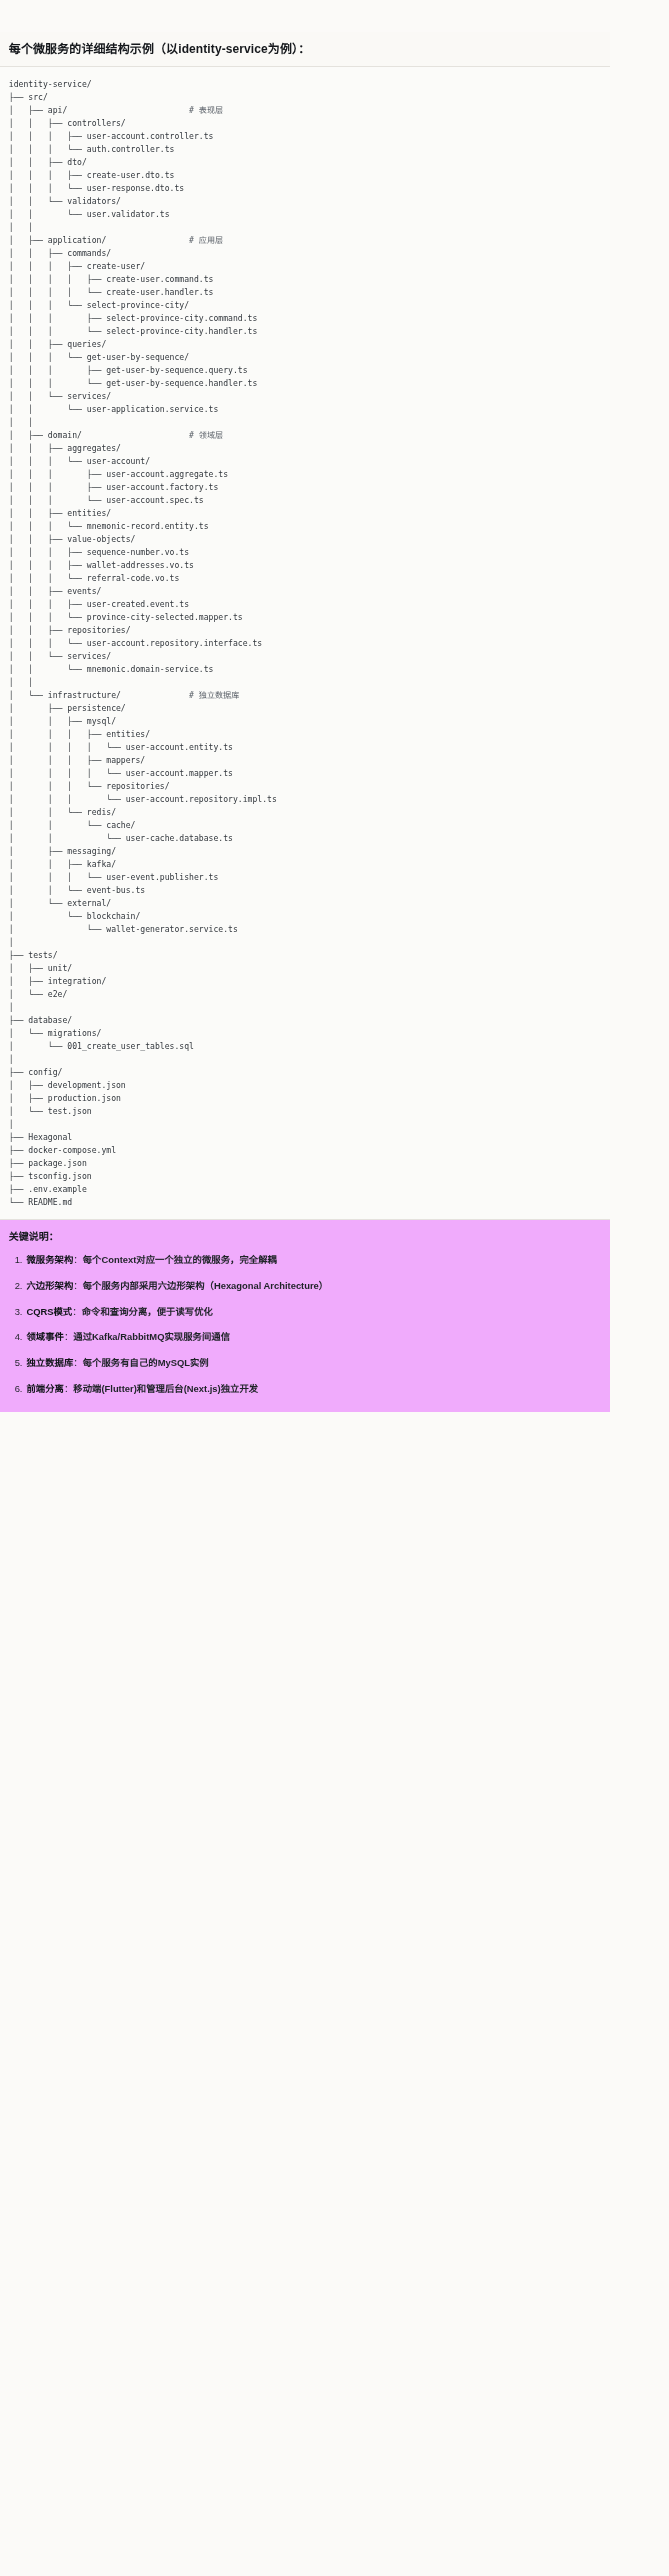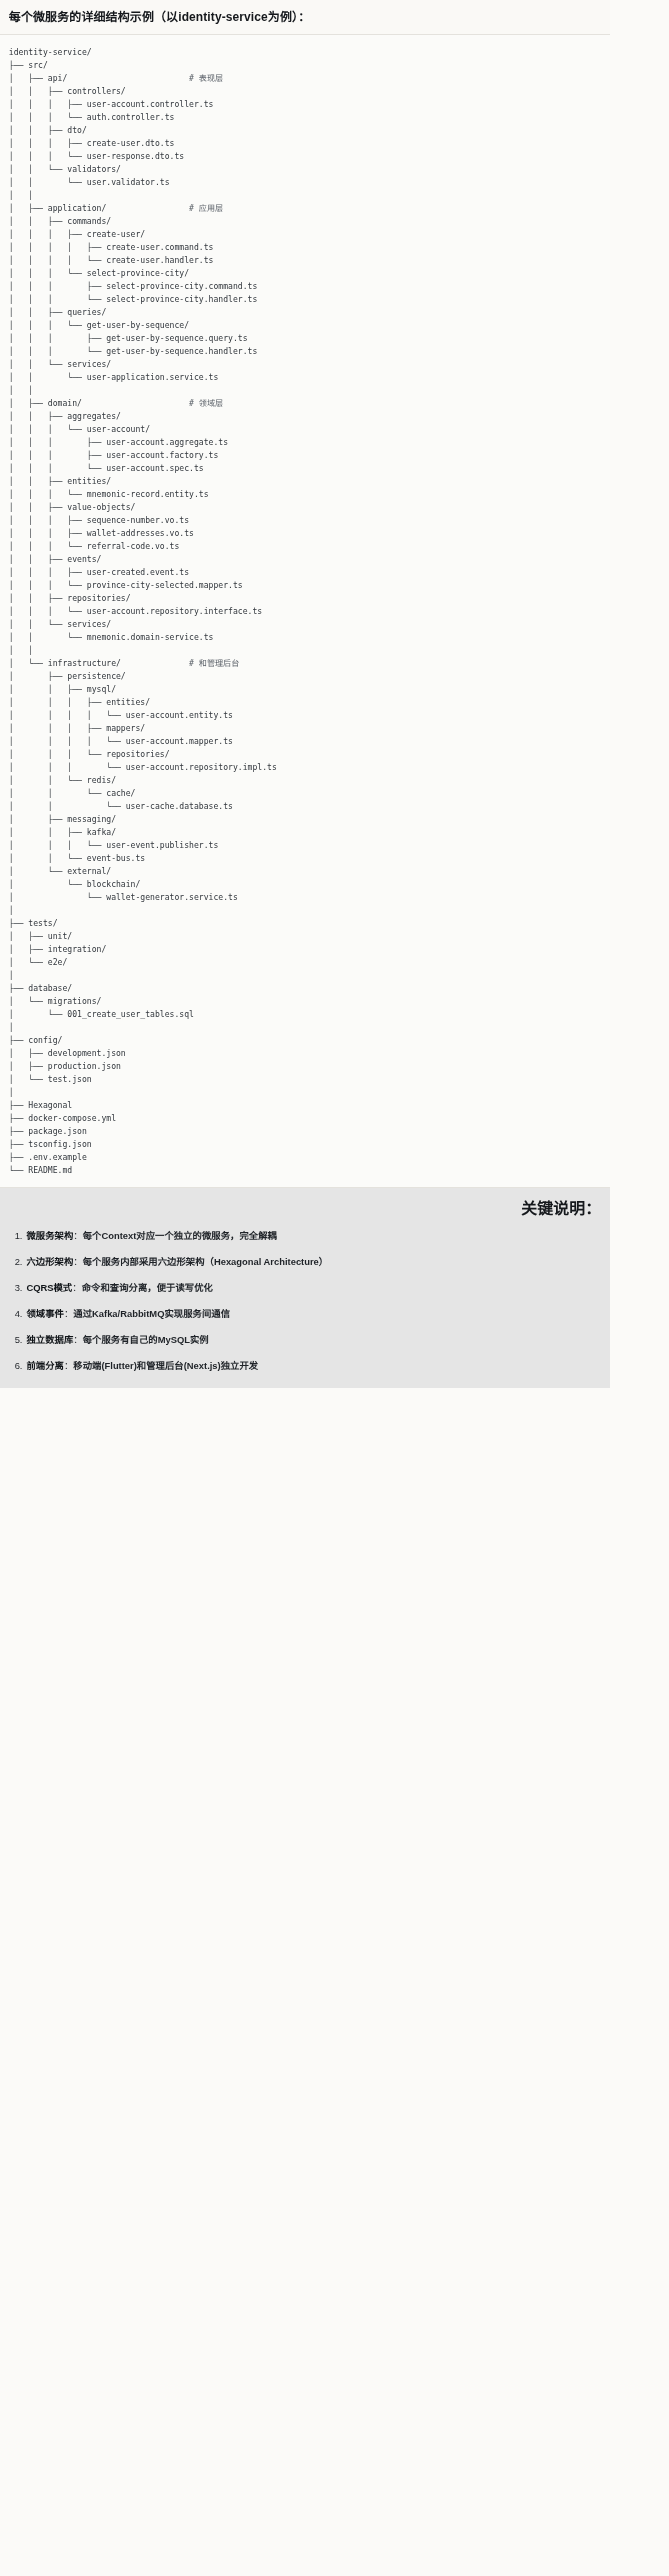--- a/index.html
+++ b/index.html
@@ -10,22 +10,23 @@
   }
   body {
     width: 669px;
     font-family: "Liberation Sans", sans-serif;
     color: #1f2328;
     -webkit-font-smoothing: antialiased;
   }
   .page {
     width: 610px;
     box-sizing: border-box;
-    background: #e5e5e5;
+    background: #f0abfc;
     padding: 0;
+    margin-top: 32px;
   }
 
   
   .doc-title {
     margin: 0;
     padding: 8.8px 8.8px 7.5px 8.8px;
     font-size: 12px;
     line-height: 1.45;
     font-weight: bold;
     color: #15181c;
@@ -56,25 +57,24 @@
   pre.tree .cm {
     color: #5a6068;
   }
 
   
   .notes {
     padding: 10px 8.8px 3.8px 8.8px;
   }
   .notes-title {
     margin: 0 0 8.8px 0;
-    font-size: 16px;
+    font-size: 10px;
     font-weight: bold;
     color: #15181c;
     line-height: 1.4;
-    text-align: right;
   }
   ol.note-list {
     margin: 0;
     padding: 0 0 0 16.3px;
     list-style: decimal;
   }
   ol.note-list > li {
     margin: 0 0 11.3px 0;
     font-size: 9.4px;
     line-height: 1.55;
@@ -149,21 +149,21 @@
 <span>│   │   │   ├── wallet-addresses.vo.ts</span>
 <span>│   │   │   └── referral-code.vo.ts</span>
 <span>│   │   ├── events/</span>
 <span>│   │   │   ├── user-created.event.ts</span>
 <span>│   │   │   └── province-city-selected.mapper.ts</span>
 <span>│   │   ├── repositories/</span>
 <span>│   │   │   └── user-account.repository.interface.ts</span>
 <span>│   │   └── services/</span>
 <span>│   │       └── mnemonic.domain-service.ts</span>
 <span>│   │</span>
-<span>│   └── infrastructure/              <span class="cm"># 和管理后台</span></span>
+<span>│   └── infrastructure/              <span class="cm"># 独立数据库</span></span>
 <span>│       ├── persistence/</span>
 <span>│       │   ├── mysql/</span>
 <span>│       │   │   ├── entities/</span>
 <span>│       │   │   │   └── user-account.entity.ts</span>
 <span>│       │   │   ├── mappers/</span>
 <span>│       │   │   │   └── user-account.mapper.ts</span>
 <span>│       │   │   └── repositories/</span>
 <span>│       │   │       └── user-account.repository.impl.ts</span>
 <span>│       │   └── redis/</span>
 <span>│       │       └── cache/</span>

